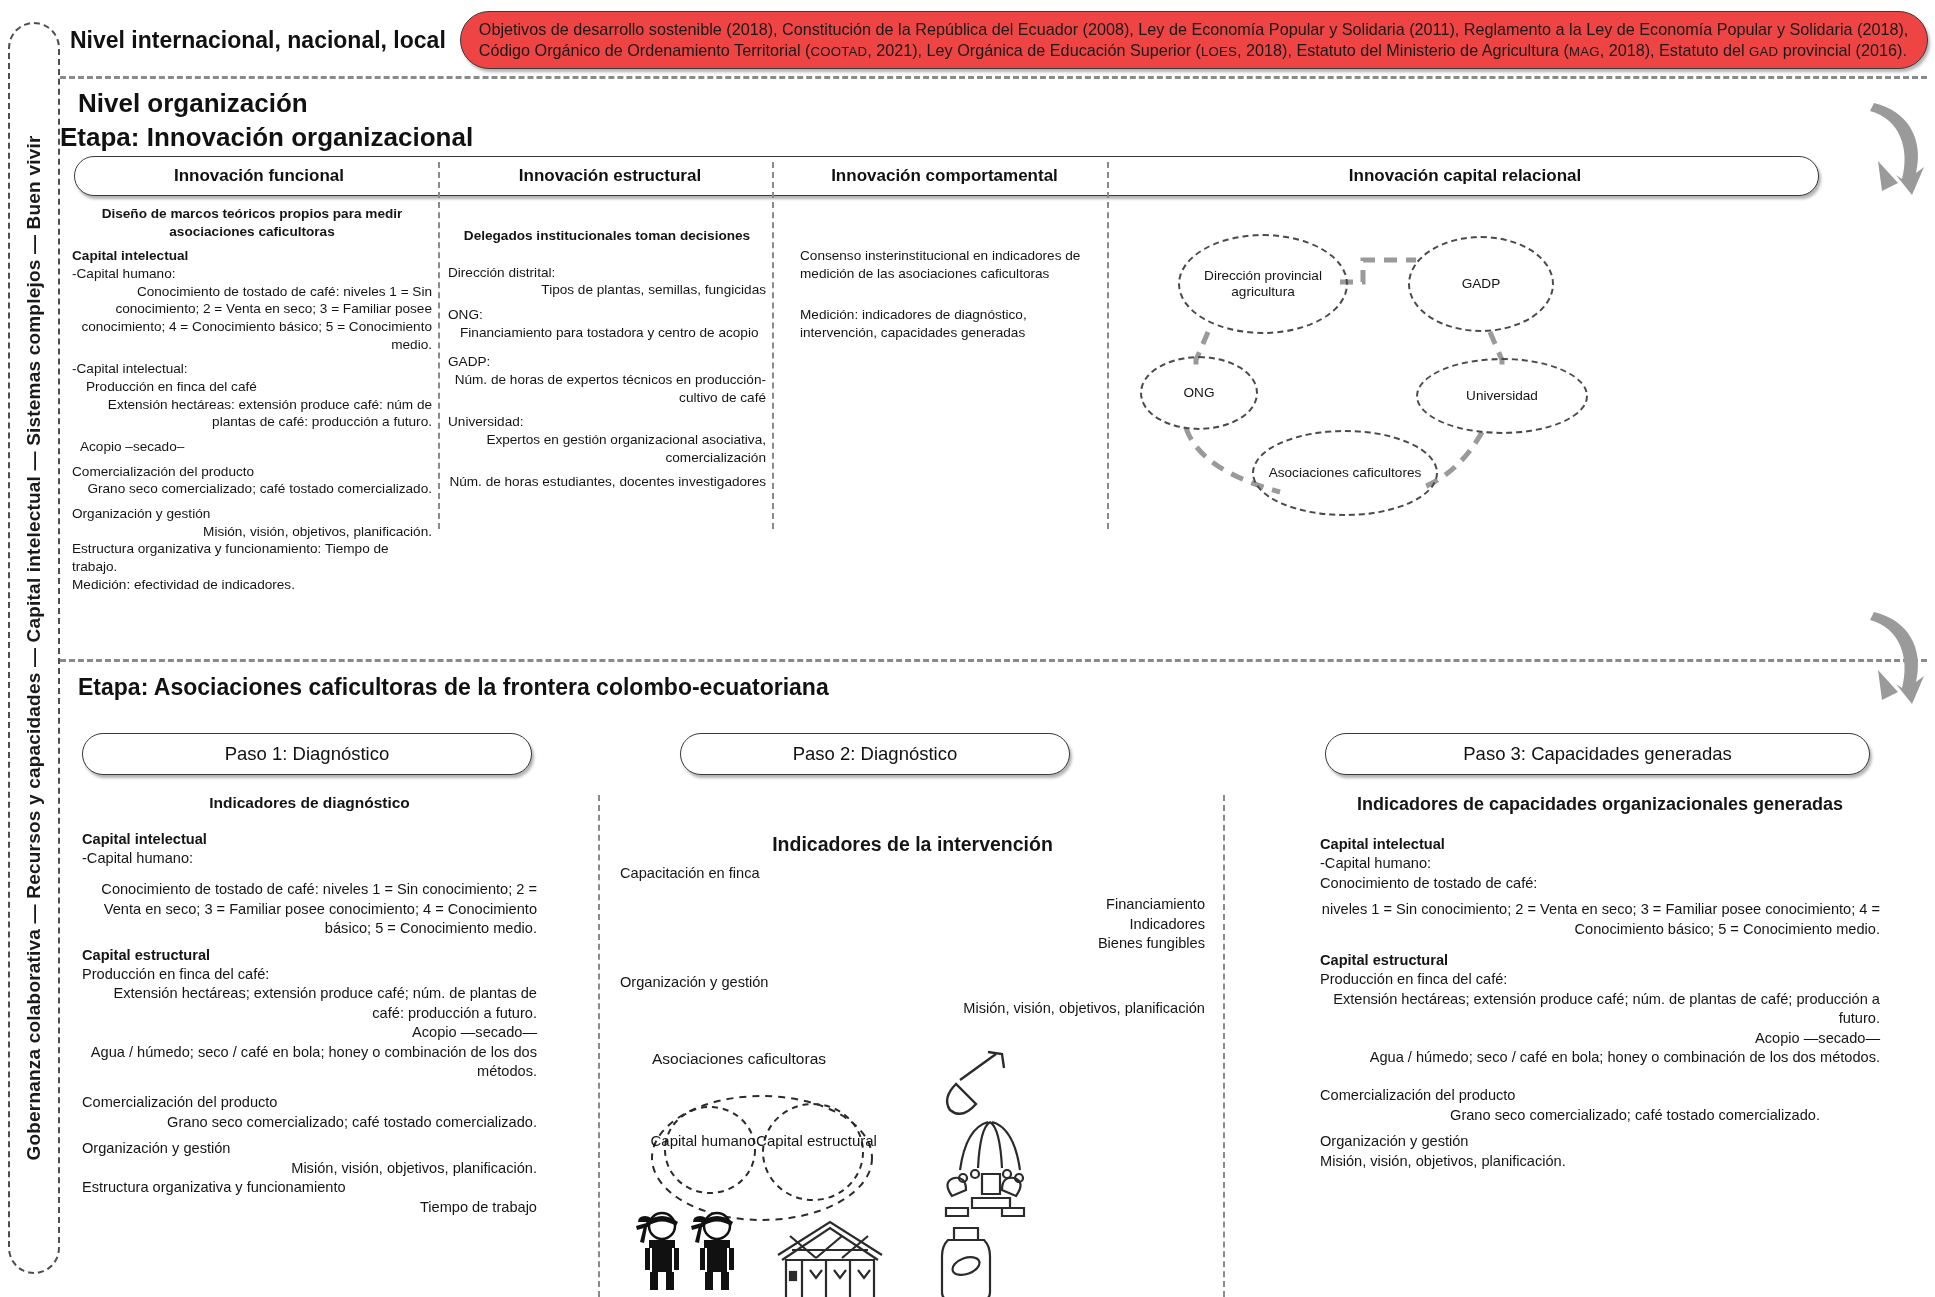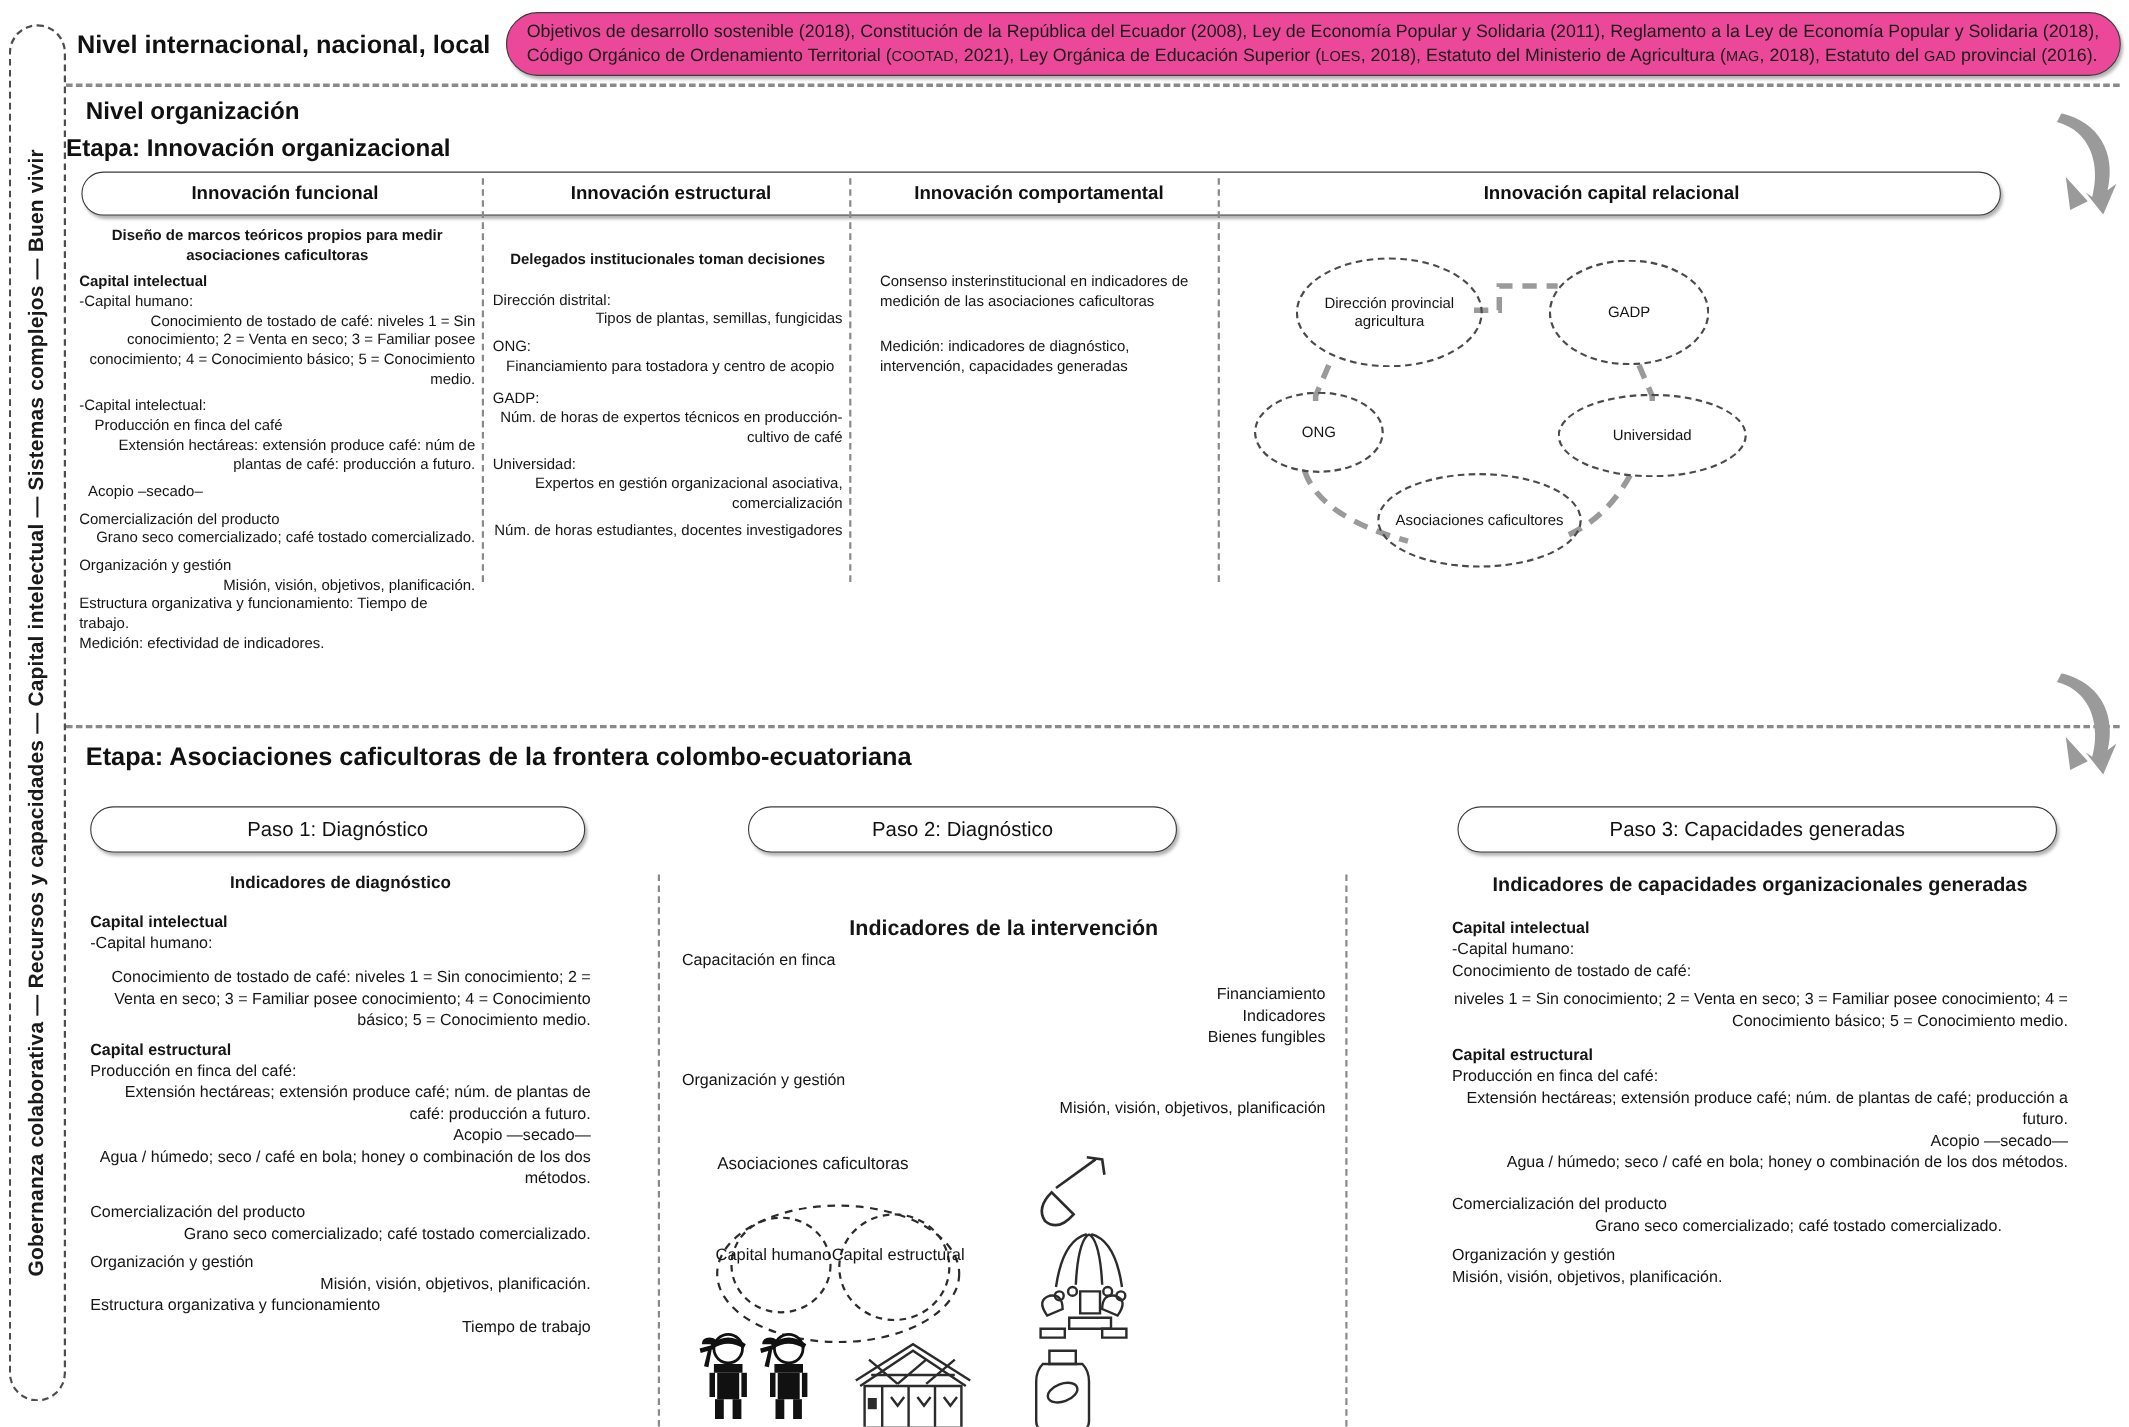--- a/index.html
+++ b/index.html
@@ -54,31 +54,31 @@
     white-space:nowrap;
     padding:0 14px 0 8px;
     color:#111;
   }
   #top-banner{
     flex:1;
     border:1.5px solid #3a3a3a;
     border-radius:34px;
     box-shadow:2px 3px 3px rgba(0,0,0,.30);
     padding:7px 18px;
-    background:#ec4899;
+    background:#ef4444;
     line-height:1.32;
     font-size:16.2px;
     text-align:left;
   }
   #top-banner .ln{ display:block; white-space:nowrap; }
   .sc{ font-size:13.2px; letter-spacing:.2px; }
 
   
   .sec-h1{
-    position:absolute; font-size:22px; font-weight:bold; color:#111;
+    position:absolute; font-size:26px; font-weight:bold; color:#111;
   }
   #nivel-org{ left:78px; top:88px; }
   #etapa-1{ left:60px; top:122px; }
   #etapa-2{ left:78px; top:674px; font-size:23px; }
 
   
   #inn-capsule{
     position:absolute; left:74px; top:156px;
     width:1745px; height:40px;
     border:1.5px solid #3a3a3a;

